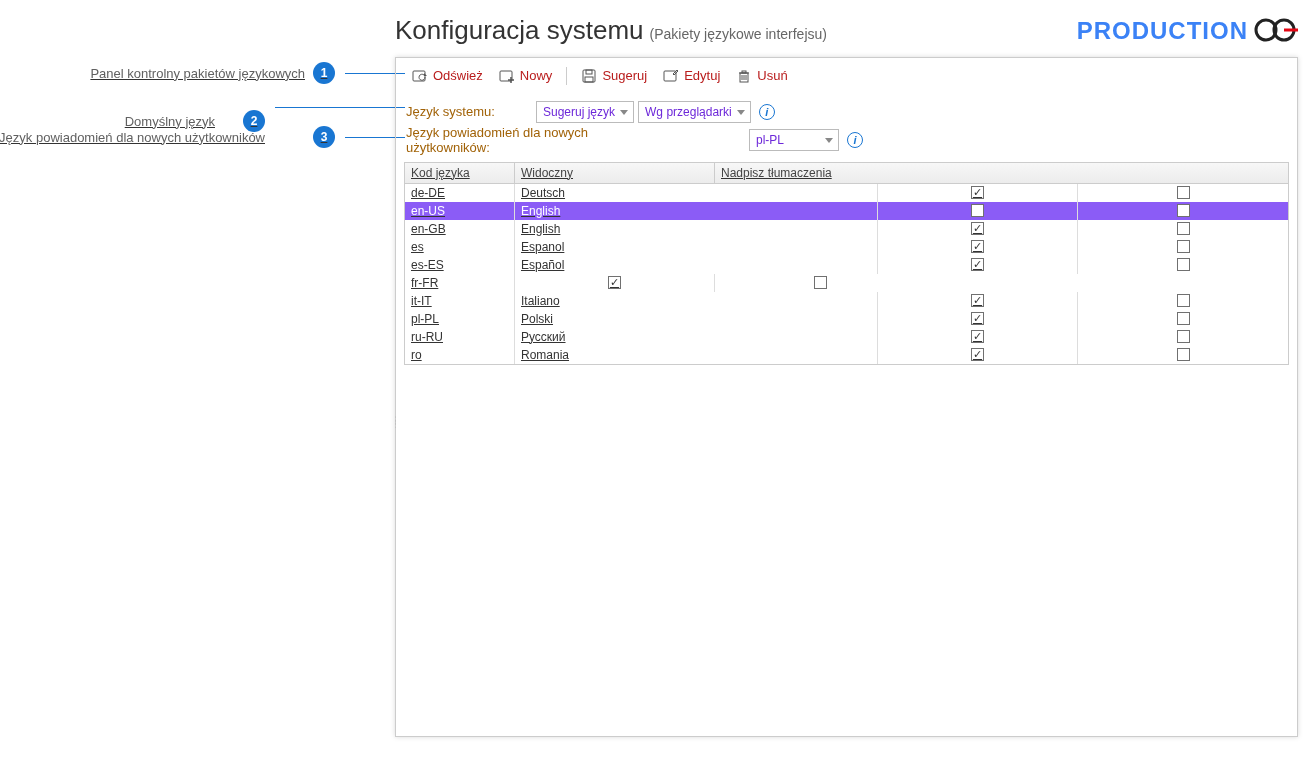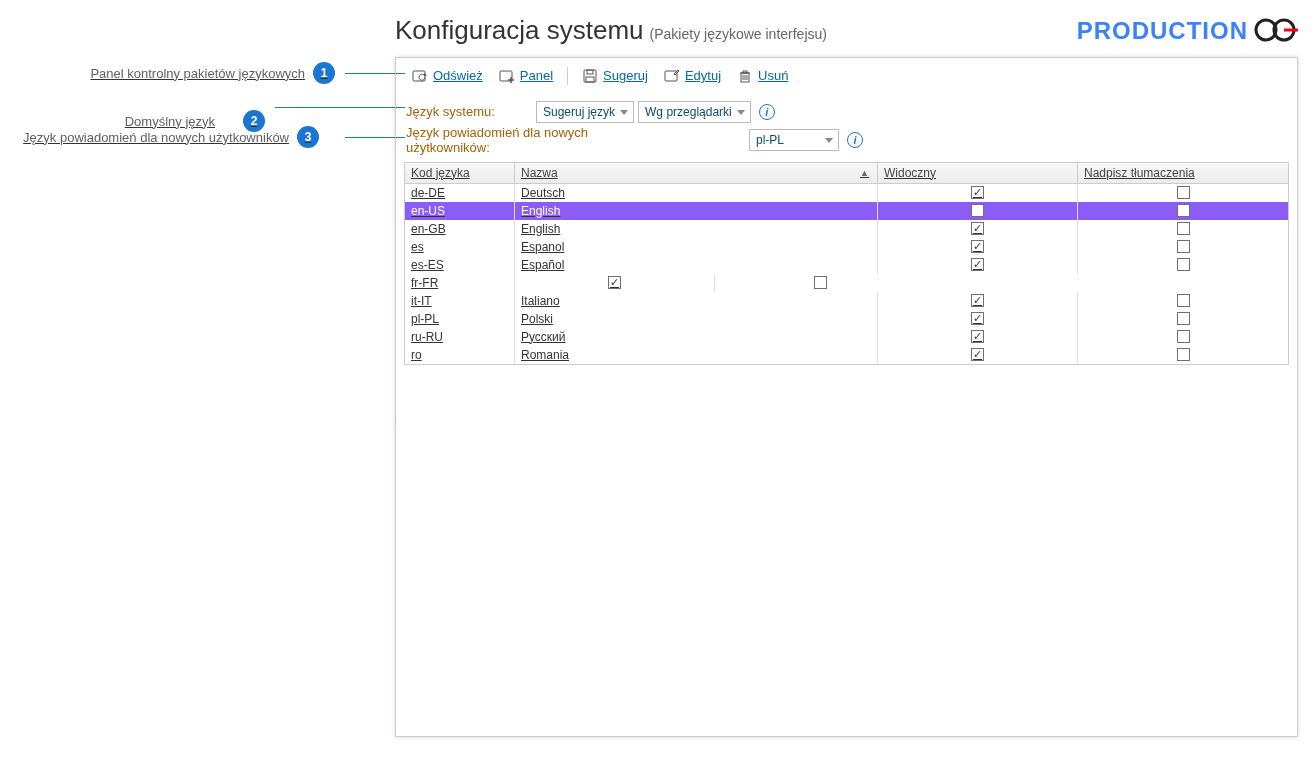--- a/index.html
+++ b/index.html
@@ -11,27 +11,27 @@
 .callout-line { position: absolute; height: 1px; background: #1976d2; }
 .frame { position: absolute; left: 395px; top: 15px; right: 15px; bottom: 15px; }
 .hdr { display: flex; align-items: baseline; padding: 0 0 10px 0; }
 .hdr-title { font-size: 26px; font-weight: 400; color: #333; }
 .hdr-sub { font-size: 14px; color: #666; margin-left: 6px; }
 .hdr-right { margin-left: auto; display: flex; align-items: center; }
 .brand { font-family: Arial, sans-serif; font-size: 24px; letter-spacing: 1px; color: #3b82f6; font-weight: 700; margin-right: 6px; }
 .brand-logo { display: inline-block; }
 .panel { border: 1px solid #ccc; box-shadow: 0 0 5px rgba(0,0,0,0.15); height: 680px; position: relative; }
 .toolbar { display: flex; align-items: center; padding: 8px 10px; gap: 4px; }
-.toolbar-btn { display: inline-flex; align-items: center; gap: 5px; padding: 2px 6px; color: #0369a1; cursor: pointer; background: transparent; border: none; font-family: inherit; font-size: 13px; text-decoration: underline; }
+.toolbar-btn { display: inline-flex; align-items: center; gap: 5px; padding: 2px 6px; color: #b91c1c; cursor: pointer; background: transparent; border: none; font-family: inherit; font-size: 13px; }
 .tb-icon { display: inline-flex; width: 16px; height: 16px; color: #555; }
 .tb-sep { width: 1px; height: 18px; background: #ccc; margin: 0 4px; }
 .settings { padding: 4px 10px 8px 10px; }
 .setting-row { display: flex; align-items: center; height: 28px; }
 .setting-label { width: 255px; color: #a16207; font-size: 13px; }
-.select { display: inline-flex; align-items: center; border: 1px solid #bbb; height: 22px; padding: 0 18px 0 6px; font-size: 12px; color: #0c4a6e; position: relative; min-width: 96px; background: #fff; cursor: pointer; margin-right: 4px; }
+.select { display: inline-flex; align-items: center; border: 1px solid #bbb; height: 22px; padding: 0 18px 0 6px; font-size: 12px; color: #6d28d9; position: relative; min-width: 96px; background: #fff; cursor: pointer; margin-right: 4px; }
 .select::after { content: ""; position: absolute; right: 5px; top: 8px; border-left: 4px solid transparent; border-right: 4px solid transparent; border-top: 5px solid #888; }
 .info-icon { display: inline-flex; width: 16px; height: 16px; border: 1.5px solid #1976d2; border-radius: 50%; color: #1976d2; align-items: center; justify-content: center; font-size: 11px; font-weight: 700; font-style: italic; margin-left: 4px; cursor: pointer; }
 .grid { margin: 0 8px; text-decoration: underline; }
 .grid-head { display: flex; background: linear-gradient(#f7f7f7,#ececec); border: 1px solid #ccc; height: 22px; }
 .gh { border-right: 1px solid #ccc; padding: 2px 6px; font-size: 12px; color: #444; display: flex; align-items: center; }
 .gh:last-child { border-right: none; }
 .col-code { width: 110px; }
 .col-name { flex: 1; }
 .col-vis { width: 200px; justify-content: flex-start; }
 .col-over { width: 210px; justify-content: flex-start; }
@@ -56,21 +56,21 @@
     <span class="callout-badge">1</span>
   </div>
   <div class="callout-line" style="top:73px; left:345px; width:60px;"></div>
 
   <div class="callout-row" style="top:110px; right:130px;gap:20px;">
     <span class="callout-label">Domyślny język</span>
     <span class="callout-badge">2</span>
   </div>
   <div class="callout-line" style="top:107px; left:275px; width:130px;"></div>
 
-  <div class="callout-row" style="top:126px; right:76px;">
+  <div class="callout-row" style="top:126px; right:60px;gap:40px;">
     <span class="callout-label">Język powiadomień dla nowych użytkowników</span>
     <span class="callout-badge">3</span>
   </div>
   <div class="callout-line" style="top:137px; left:345px; width:60px;"></div>
 </div>
 
 <div class="frame">
   <div class="hdr">
     <span class="hdr-title">Konfiguracja systemu</span>
     <span class="hdr-sub">(Pakiety językowe interfejsu)</span>
@@ -101,21 +101,21 @@
         <span>Odśwież</span>
       </button>
       <button class="toolbar-btn">
         <span class="tb-icon">
           <svg viewBox="0 0 16 16">
               <rect x="1" y="3" width="12" height="10" rx="1" fill="none" stroke="#555" stroke-width="1"></rect>
               <line x1="12" y1="9" x2="12" y2="15" stroke="#555" stroke-width="1.5"></line>
               <line x1="9" y1="12" x2="15" y2="12" stroke="#555" stroke-width="1.5"></line>
             </svg>
         </span>
-        <span>Panel</span>
+        <span>Nowy</span>
       </button>
       <span class="tb-sep"></span>
       <button class="toolbar-btn">
         <span class="tb-icon">
           <svg viewBox="0 0 16 16">
               <rect x="2" y="2" width="12" height="12" rx="1" fill="none" stroke="#555" stroke-width="1"></rect>
               <rect x="5" y="2" width="6" height="4" fill="none" stroke="#555" stroke-width="1"></rect>
               <rect x="4" y="9" width="8" height="5" fill="none" stroke="#555" stroke-width="1"></rect>
             </svg>
         </span>
@@ -163,24 +163,20 @@
           </span>
         <span class="info-icon">i</span>
       </div>
     </div>
 
     <div class="grid">
       <div class="grid-head">
         <div class="gh col-code">
             <span>Kod języka</span>
           </div>
-        <div class="gh col-name">
-            <span>Nazwa</span>
-            <span class="sort-arrow">▲</span>
-          </div>
         <div class="gh col-vis">
             <span>Widoczny</span>
           </div>
         <div class="gh col-over">
             <span>Nadpisz tłumaczenia</span>
           </div>
       </div>
       <div class="grid-body" id="grid-body">
           <div class="grow">
             <div class="col-code">de-DE</div>

